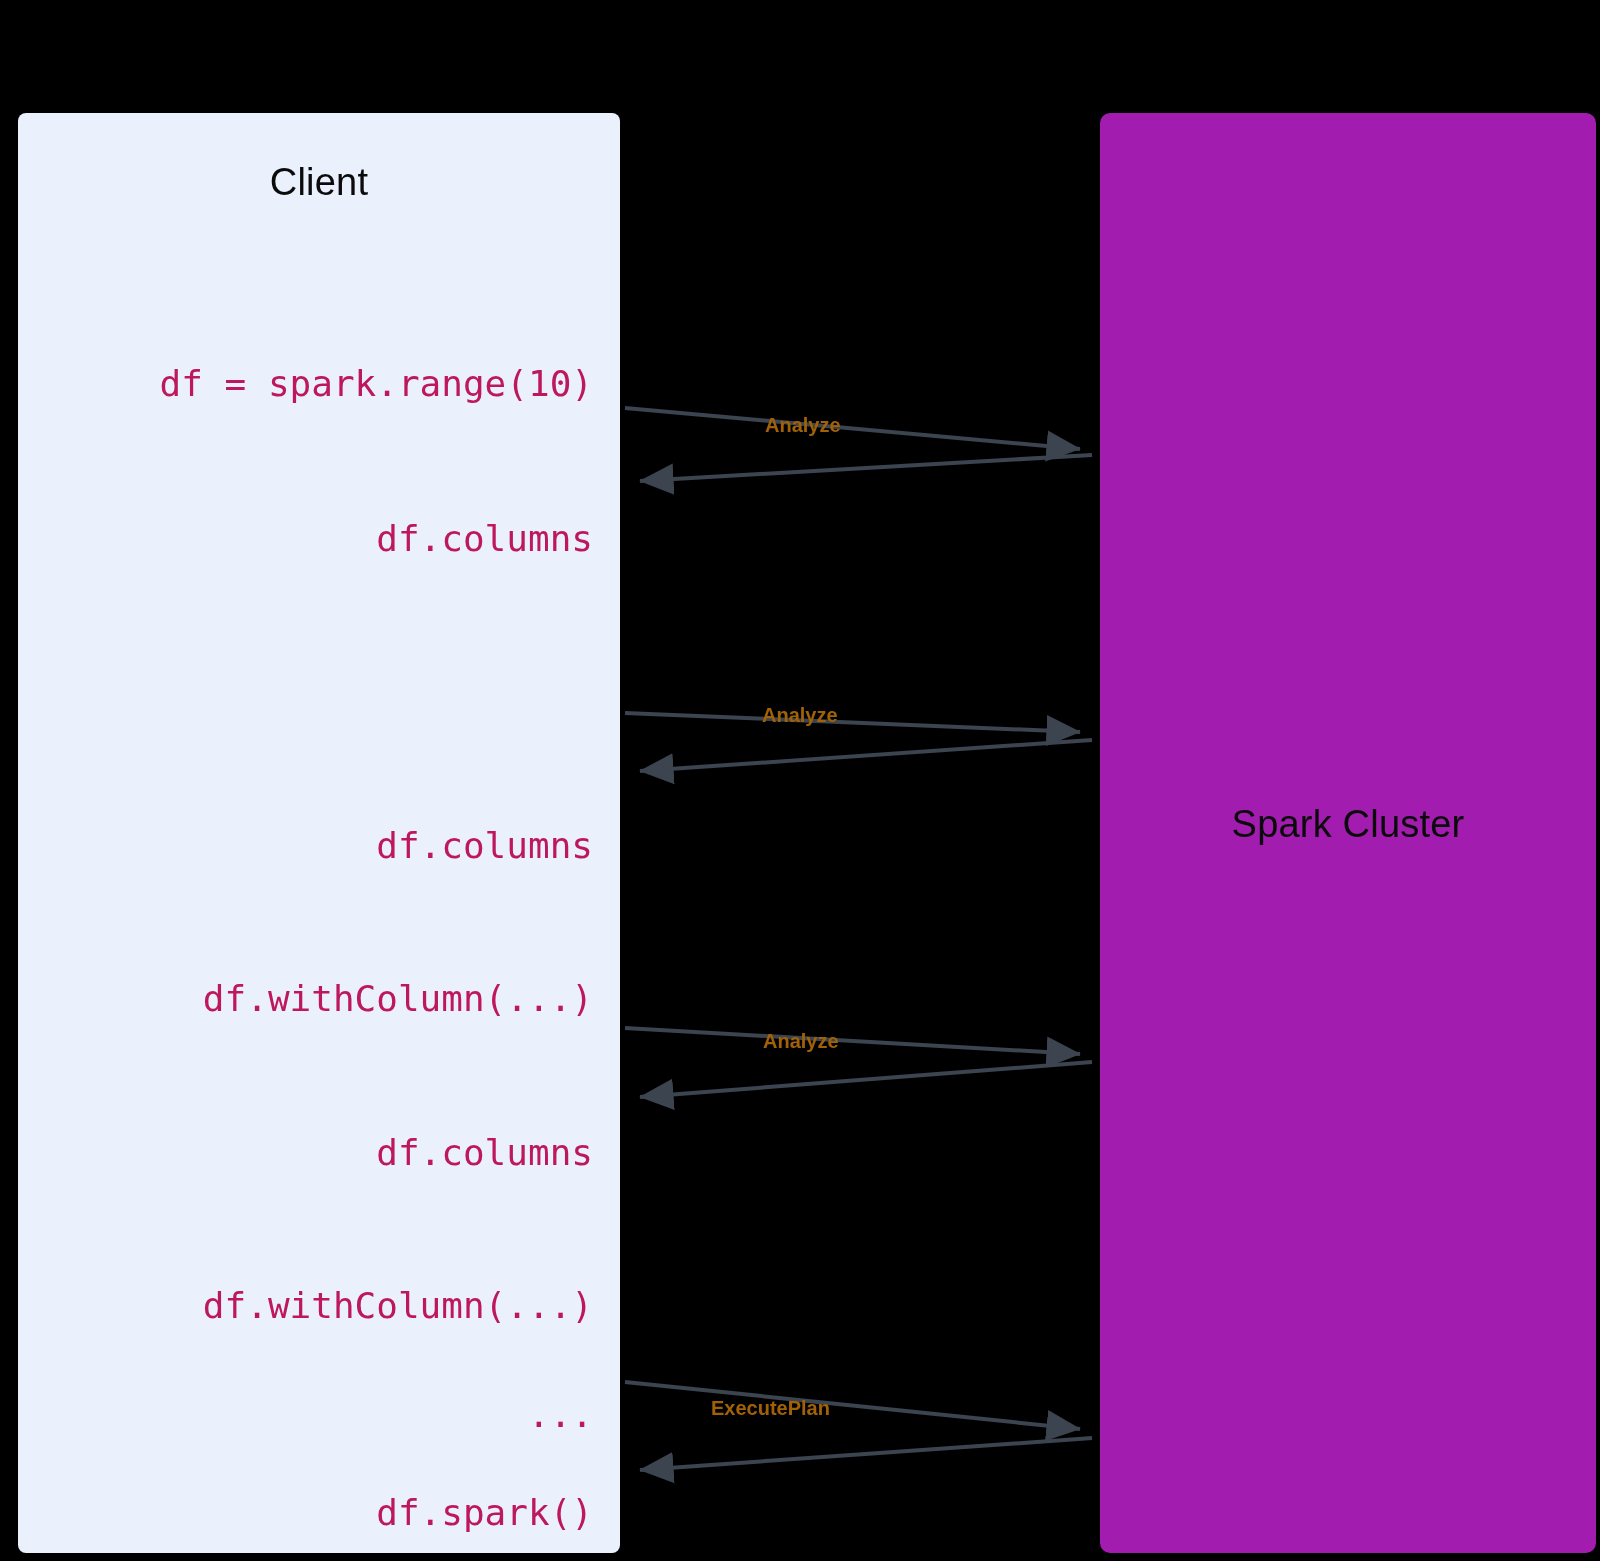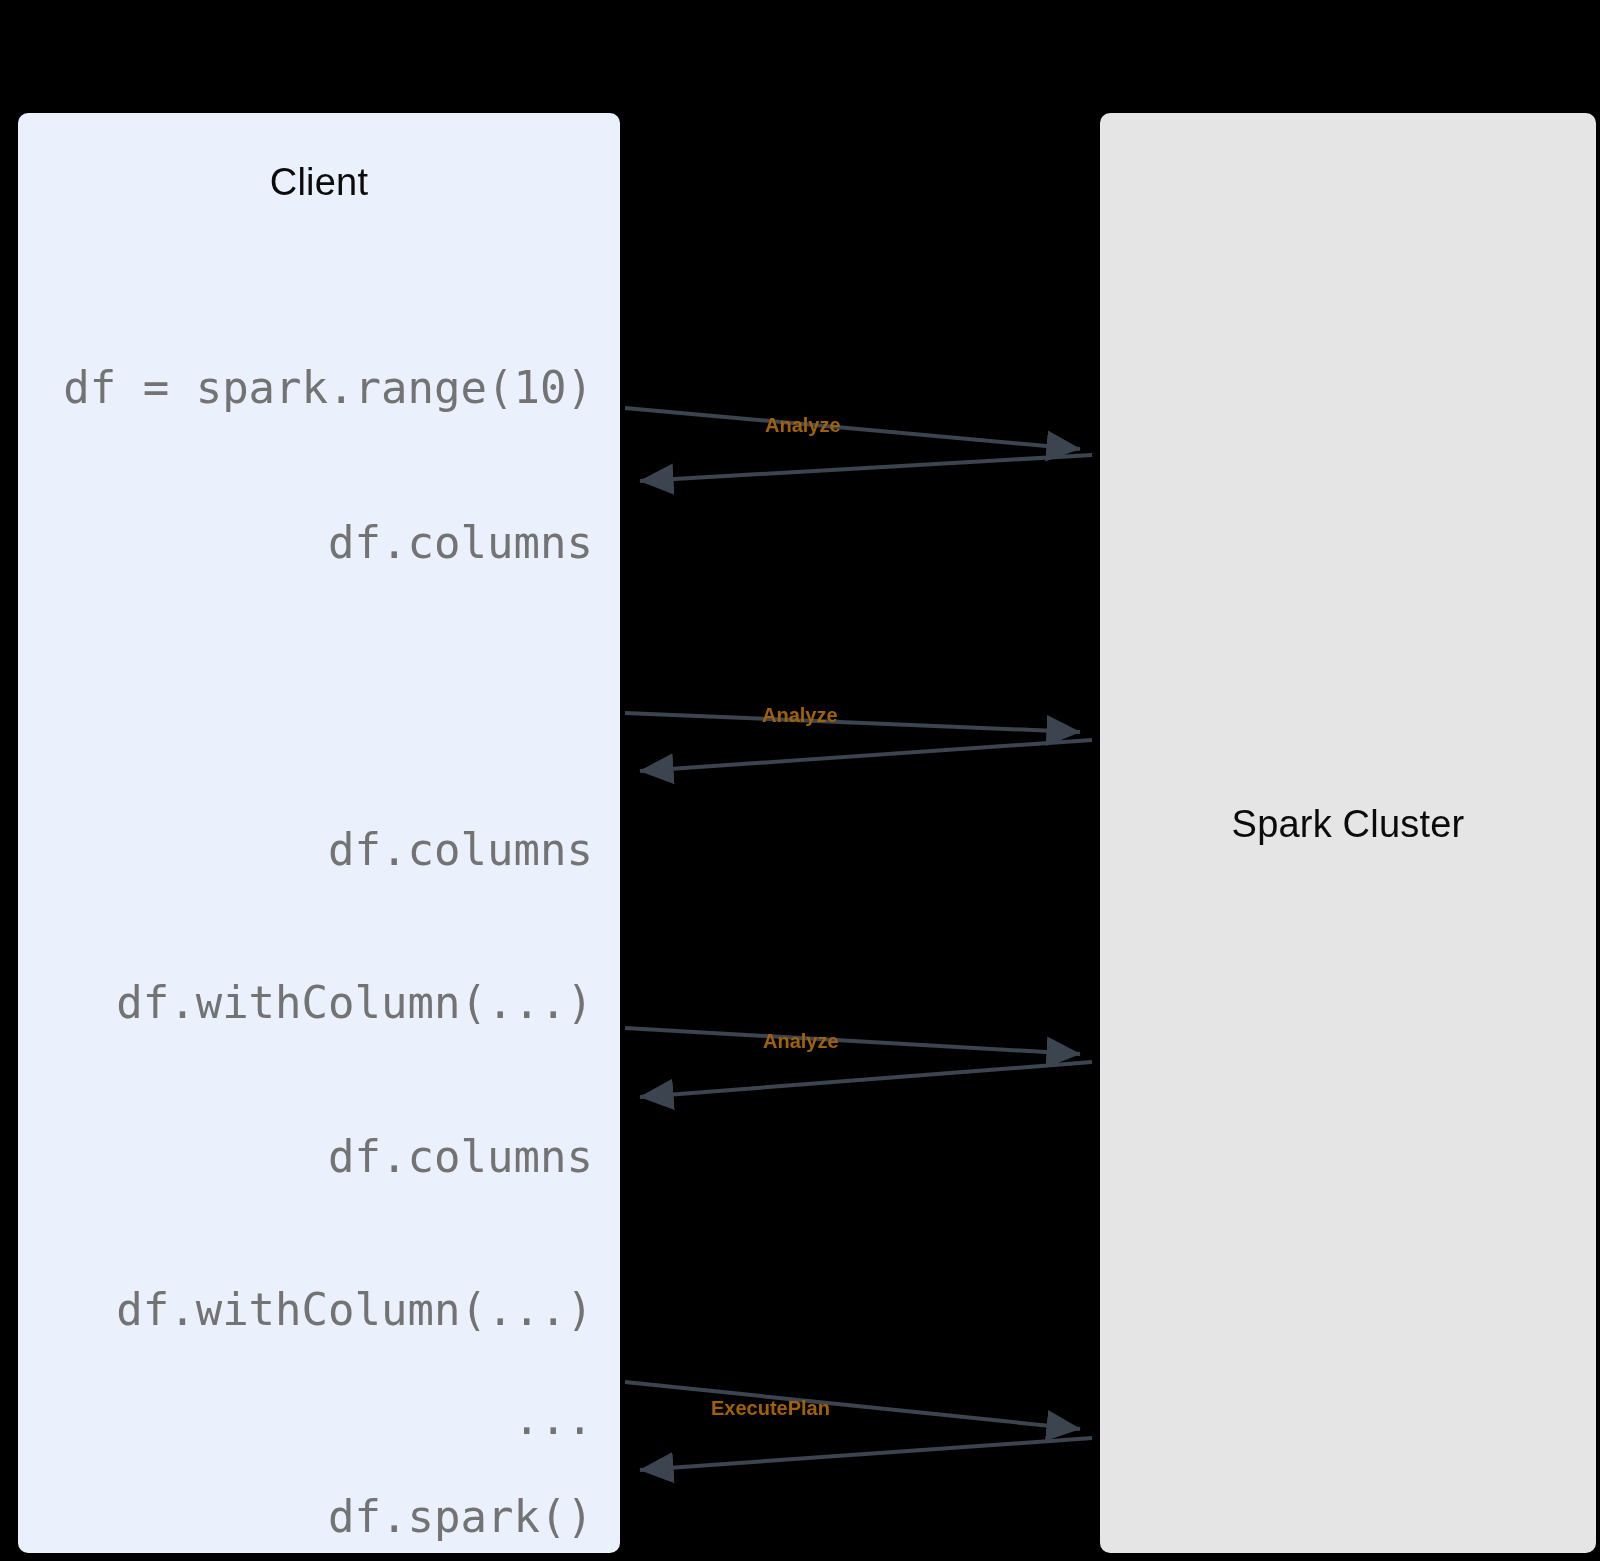--- a/index.html
+++ b/index.html
@@ -21,27 +21,28 @@
     position: absolute;
     border-radius: 10px;
     box-sizing: border-box;
   }
   #client-box {
     left: 18px;
     top: 113px;
     width: 602px;
     height: 1440px;
     background: #eaf1fc;
+    border-radius: 8px;
   }
   #cluster-box {
     left: 1100px;
     top: 113px;
     width: 496px;
     height: 1440px;
-    background: #e5e5e5;
+    background: #a21caf;
   }
 
   .box-title {
     position: absolute;
     width: 100%;
     text-align: center;
     font-family: "Liberation Sans", sans-serif;
     font-size: 38px;
     font-weight: 400;
     color: #0b0b0b;
@@ -50,23 +51,23 @@
   }
   #client-title { top: 50px; left: 0; }
   #cluster-title { top: 692px; left: 0; }
 
   
   .code-line {
     position: absolute;
     right: 27px;
     text-align: right;
     font-family: "DejaVu Sans Mono", "Liberation Mono", monospace;
-    font-size: 44px;
+    font-size: 36px;
     font-weight: 400;
-    color: #737373;
+    color: #be185d;
     line-height: 1;
     white-space: pre;
   }
 
   
   #wires {
     position: absolute;
     left: 0;
     top: 0;
     width: 1600px;

